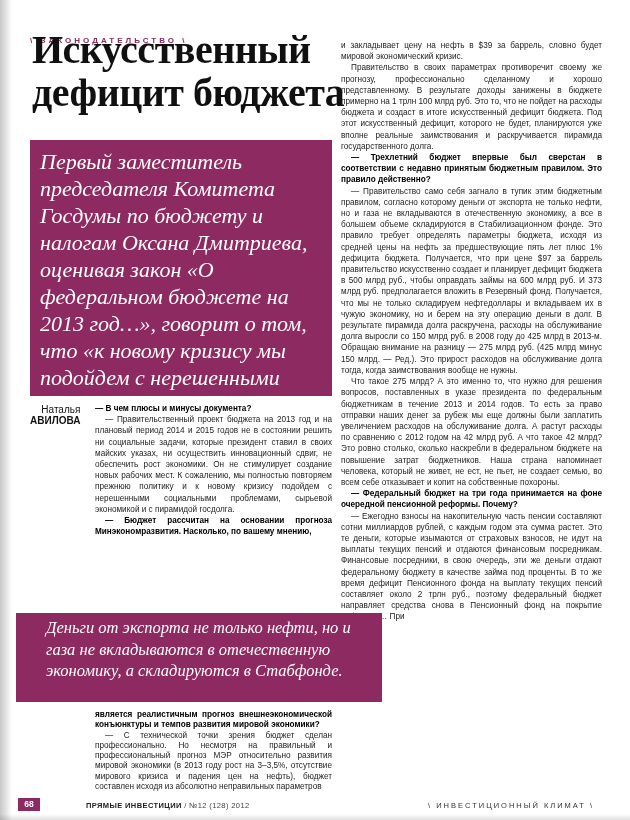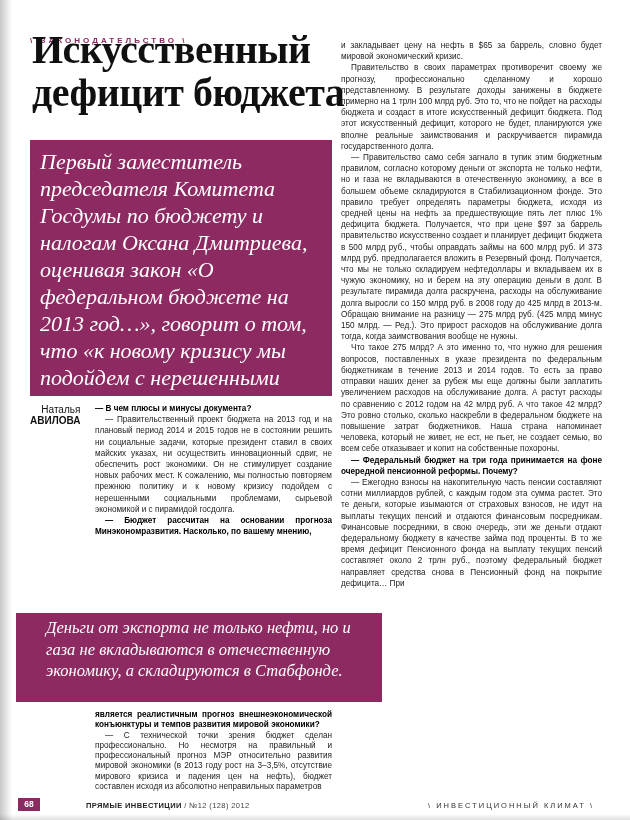--- a/index.html
+++ b/index.html
@@ -68,22 +68,23 @@
     </div>
 
   <div class="pullquote">Деньги от экспорта не только нефти, но и газа не вкладываются в отечественную экономику, а складируются в Стабфонде.</div>
 
   <div class="col col-left-bottom">
       <p class="bold">является реалистичным прогноз внешнеэкономической конъюнктуры и темпов развития мировой экономики?</p>
       <p class="">— С технической точки зрения бюджет сделан профессионально. Но несмотря на правильный и профессиональный прогноз МЭР относительно развития мировой экономики (в 2013 году рост на 3–3,5%, отсутствие мирового кризиса и падения цен на нефть), бюджет составлен исходя из абсолютно неправильных параметров</p>
     </div>
 
   <div class="col col-right">
-      <p class="">и закладывает цену на нефть в $65 за баррель, словно будет мировой экономический кризис.</p>
+      <p class="">и закладывает цену на нефть в $39 за баррель, словно будет мировой экономический кризис.</p>
       <p class="">Правительство в своих параметрах противоречит своему же прогнозу, профессионально сделанному и хорошо представленному. В результате доходы занижены в бюджете примерно на 1 трлн 100 млрд руб. Это то, что не пойдет на расходы бюджета и создаст в итоге искусственный дефицит бюджета. Под этот искусственный дефицит, которого не будет, планируются уже вполне реальные заимствования и раскручивается пирамида государственного долга.</p>
+      <p class="bold">— Трехлетний бюджет впервые был сверстан в соответствии с недавно принятым бюджетным правилом. Это правило действенно?</p>
       <p class="">— Правительство само себя загнало в тупик этим бюджетным правилом, согласно которому деньги от экспорта не только нефти, но и газа не вкладываются в отечественную экономику, а все в большем объеме складируются в Стабилизационном фонде. Это правило требует определять параметры бюджета, исходя из средней цены на нефть за предшествующие пять лет плюс 1% дефицита бюджета. Получается, что при цене $97 за баррель правительство искусственно создает и планирует дефицит бюджета в 500 млрд руб., чтобы оправдать займы на 600 млрд руб. И 373 млрд руб. предполагается вложить в Резервный фонд. Получается, что мы не только складируем нефтедоллары и вкладываем их в чужую экономику, но и берем на эту операцию деньги в долг. В результате пирамида долга раскручена, расходы на обслуживание долга выросли со 150 млрд руб. в 2008 году до 425 млрд в 2013-м. Обращаю внимание на разницу — 275 млрд руб. (425 млрд минус 150 млрд. — Ред.). Это прирост расходов на обслуживание долга тогда, когда заимствования вообще не нужны.</p>
       <p class="">Что такое 275 млрд? А это именно то, что нужно для решения вопросов, поставленных в указе президента по федеральным бюджетникам в течение 2013 и 2014 годов. То есть за право отправки наших денег за рубеж мы еще должны были заплатить увеличением расходов на обслуживание долга. А растут расходы по сравнению с 2012 годом на 42 млрд руб. А что такое 42 млрд? Это ровно столько, сколько наскребли в федеральном бюджете на повышение затрат бюджетников. Наша страна напоминает человека, который не живет, не ест, не пьет, не создает семью, во всем себе отказывает и копит на собственные похороны.</p>
       <p class="bold">— Федеральный бюджет на три года принимается на фоне очередной пенсионной реформы. Почему?</p>
       <p class="">— Ежегодно взносы на накопительную часть пенсии составляют сотни миллиардов рублей, с каждым годом эта сумма растет. Это те деньги, которые изымаются от страховых взносов, не идут на выплаты текущих пенсий и отдаются финансовым посредникам. Финансовые посредники, в свою очередь, эти же деньги отдают федеральному бюджету в качестве займа под проценты. В то же время дефицит Пенсионного фонда на выплату текущих пенсий составляет около 2 трлн руб., поэтому федеральный бюджет направляет средства снова в Пенсионный фонд на покрытие дефицита… При</p>
     </div>
 
   <div class="footer">
     <span class="pagenum">68</span>
     <span class="mag">
       <span class="name">ПРЯМЫЕ ИНВЕСТИЦИИ</span>

